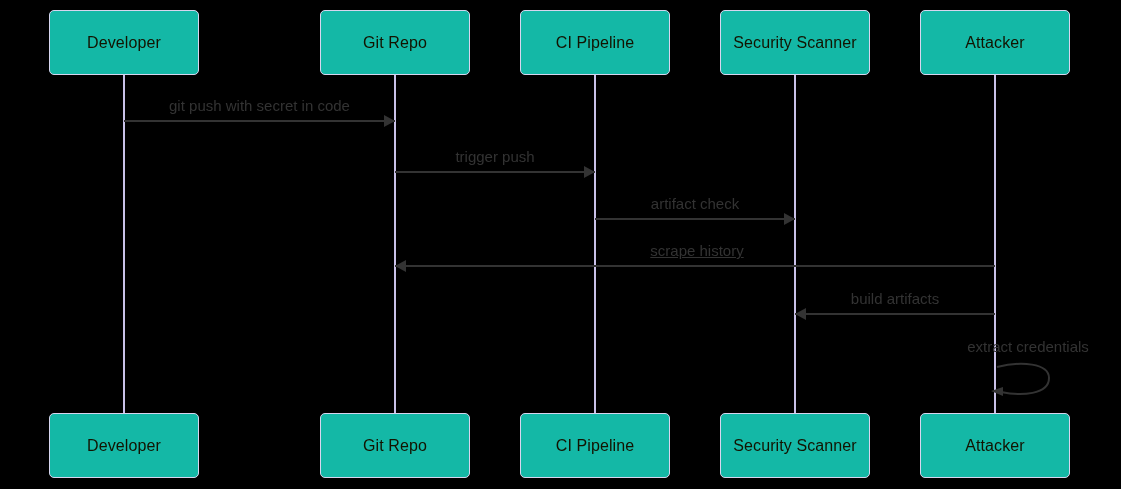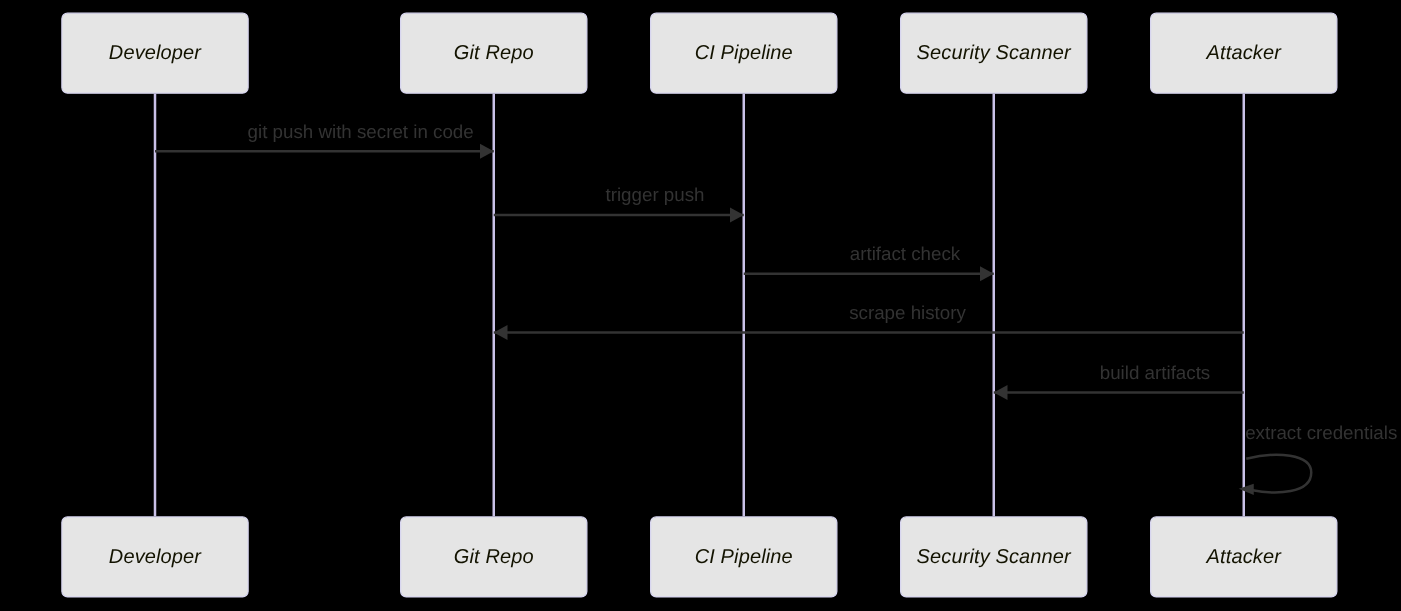--- a/index.html
+++ b/index.html
@@ -14,32 +14,31 @@
   #diagram-root {
     position: relative;
     width: 1121px;
     height: 489px;
     background: #000000;
     overflow: hidden;
   }
   .participant-box {
     position: absolute;
     box-sizing: border-box;
-    background: #e5e5e5;
+    background: #14b8a6;
     border: 1px solid #d7d5ef;
     border-radius: 5px;
     display: flex;
     align-items: center;
     justify-content: center;
     color: #131300;
     font-size: 16px;
     line-height: 1;
     letter-spacing: 0.1px;
     z-index: 3;
-    font-style: italic;
   }
   .lifeline {
     position: absolute;
     width: 2px;
     background: #C9C1E8;
     z-index: 1;
   }
   .msg-line {
     position: absolute;
     height: 2px;
@@ -63,21 +62,20 @@
     border-right: 11px solid #333333;
   }
   .msg-label {
     position: absolute;
     color: #333333;
     font-size: 15px;
     line-height: 1;
     white-space: nowrap;
     transform: translateX(-50%);
     z-index: 2;
-    margin-left: 29px;
   }
   .self-loop {
     position: absolute;
     z-index: 2;
     overflow: visible;
   }
 </style>
 </head>
 <body>
 
@@ -96,21 +94,21 @@
       <div class="msg-arrow right" style="top: 115px; left: 384px;"></div>
       <div class="msg-label" style="left: 259.5px; top: 98px;">git push with secret in code</div>
       <div class="msg-line" style="left: 395px; top: 171px; width: 200px;"></div>
       <div class="msg-arrow right" style="top: 166px; left: 584px;"></div>
       <div class="msg-label" style="left: 495px; top: 149px;">trigger push</div>
       <div class="msg-line" style="left: 595px; top: 218px; width: 200px;"></div>
       <div class="msg-arrow right" style="top: 213px; left: 784px;"></div>
       <div class="msg-label" style="left: 695px; top: 196px;">artifact check</div>
       <div class="msg-line" style="left: 395px; top: 265px; width: 600px;"></div>
       <div class="msg-arrow left" style="top: 260px; left: 395px;"></div>
-      <div class="msg-label" style="left: 697px; top: 243px;">scrape history</div>
+      <div class="msg-label" style="left: 697px; top: 243px; text-decoration: underline;">scrape history</div>
       <div class="msg-line" style="left: 795px; top: 313px; width: 200px;"></div>
       <div class="msg-arrow left" style="top: 308px; left: 795px;"></div>
       <div class="msg-label" style="left: 895px; top: 291px;">build artifacts</div>
       <svg class="self-loop" width="64" height="38" style="left: 991px; top: 361px;">
         <path d="M 6 6 C 30 0, 58 2, 58 17 C 58 34, 30 35, 10 31" fill="none" stroke="#333333" stroke-width="2"></path>
         <polygon points="0,30 12,26 12,35" fill="#333333"></polygon>
       </svg>
       <div class="msg-label" style="left: 1028px; top: 339px;">extract credentials</div>
     </div>
 

